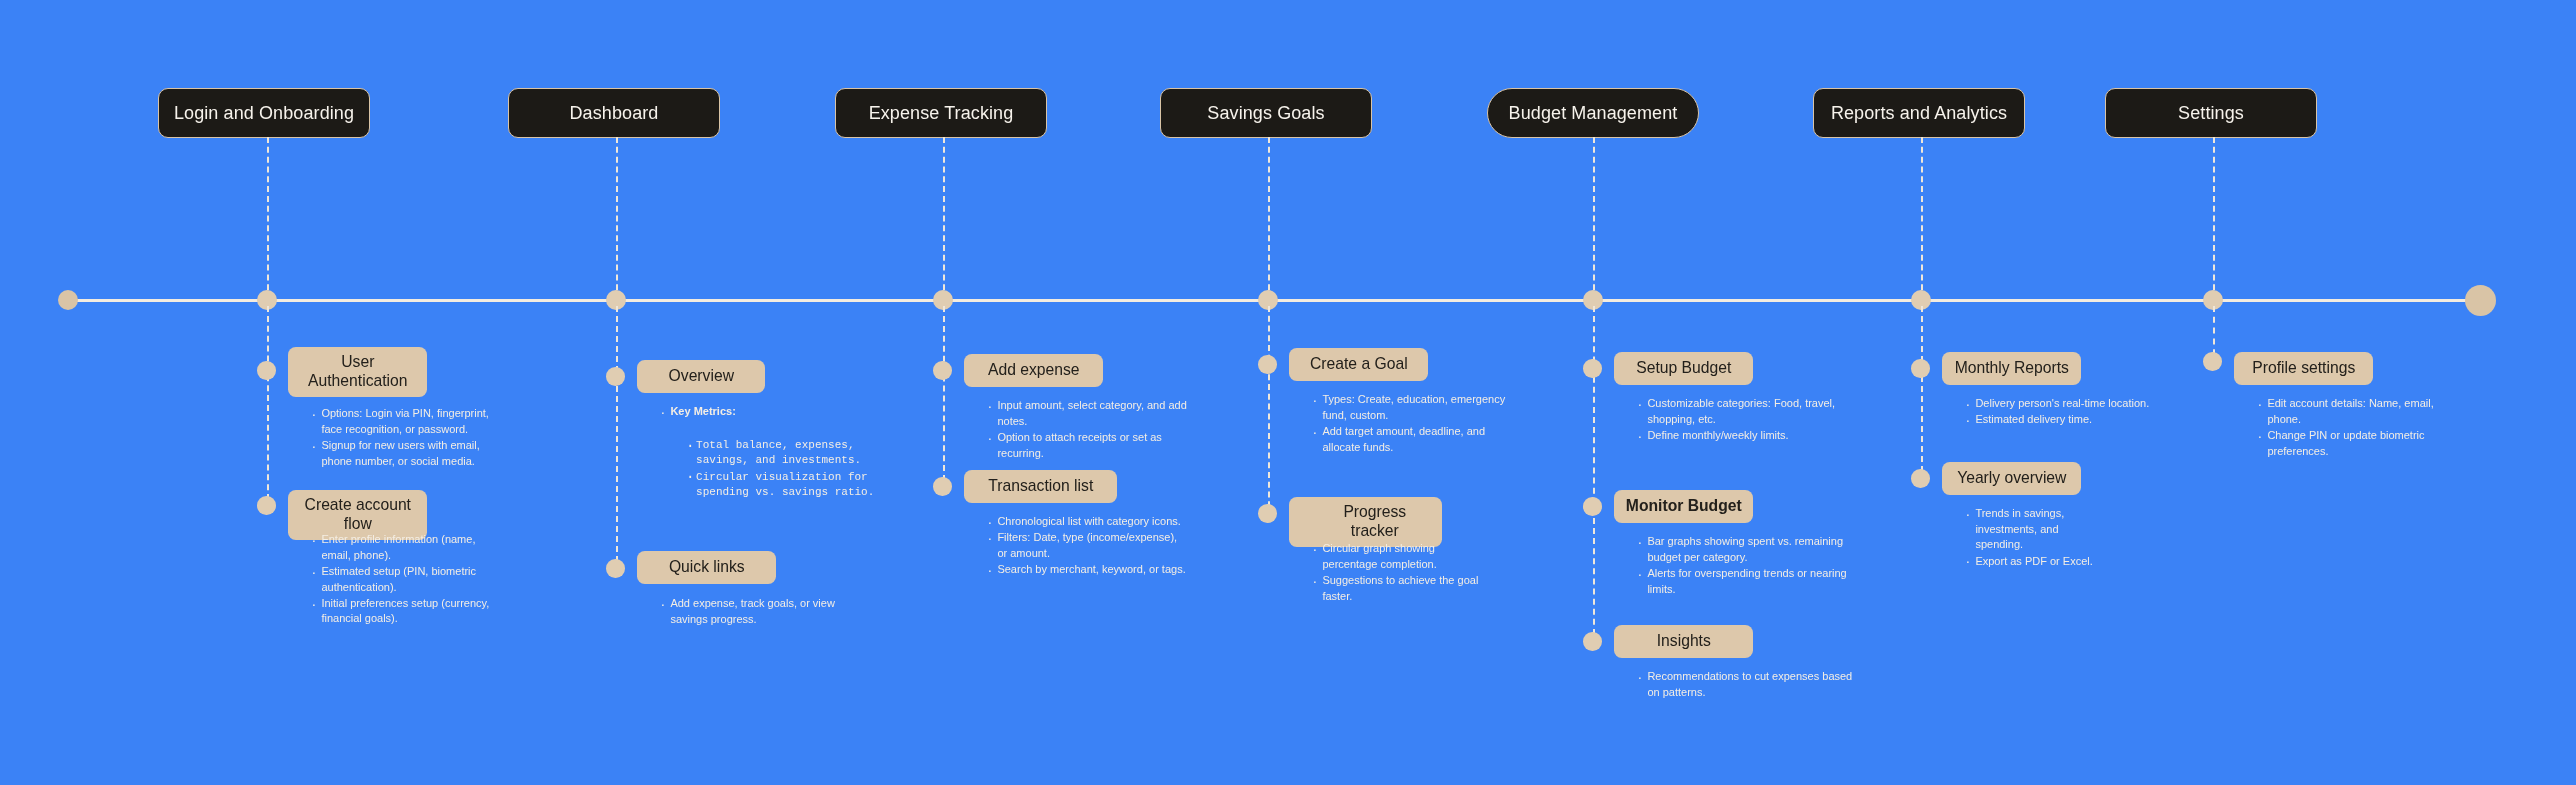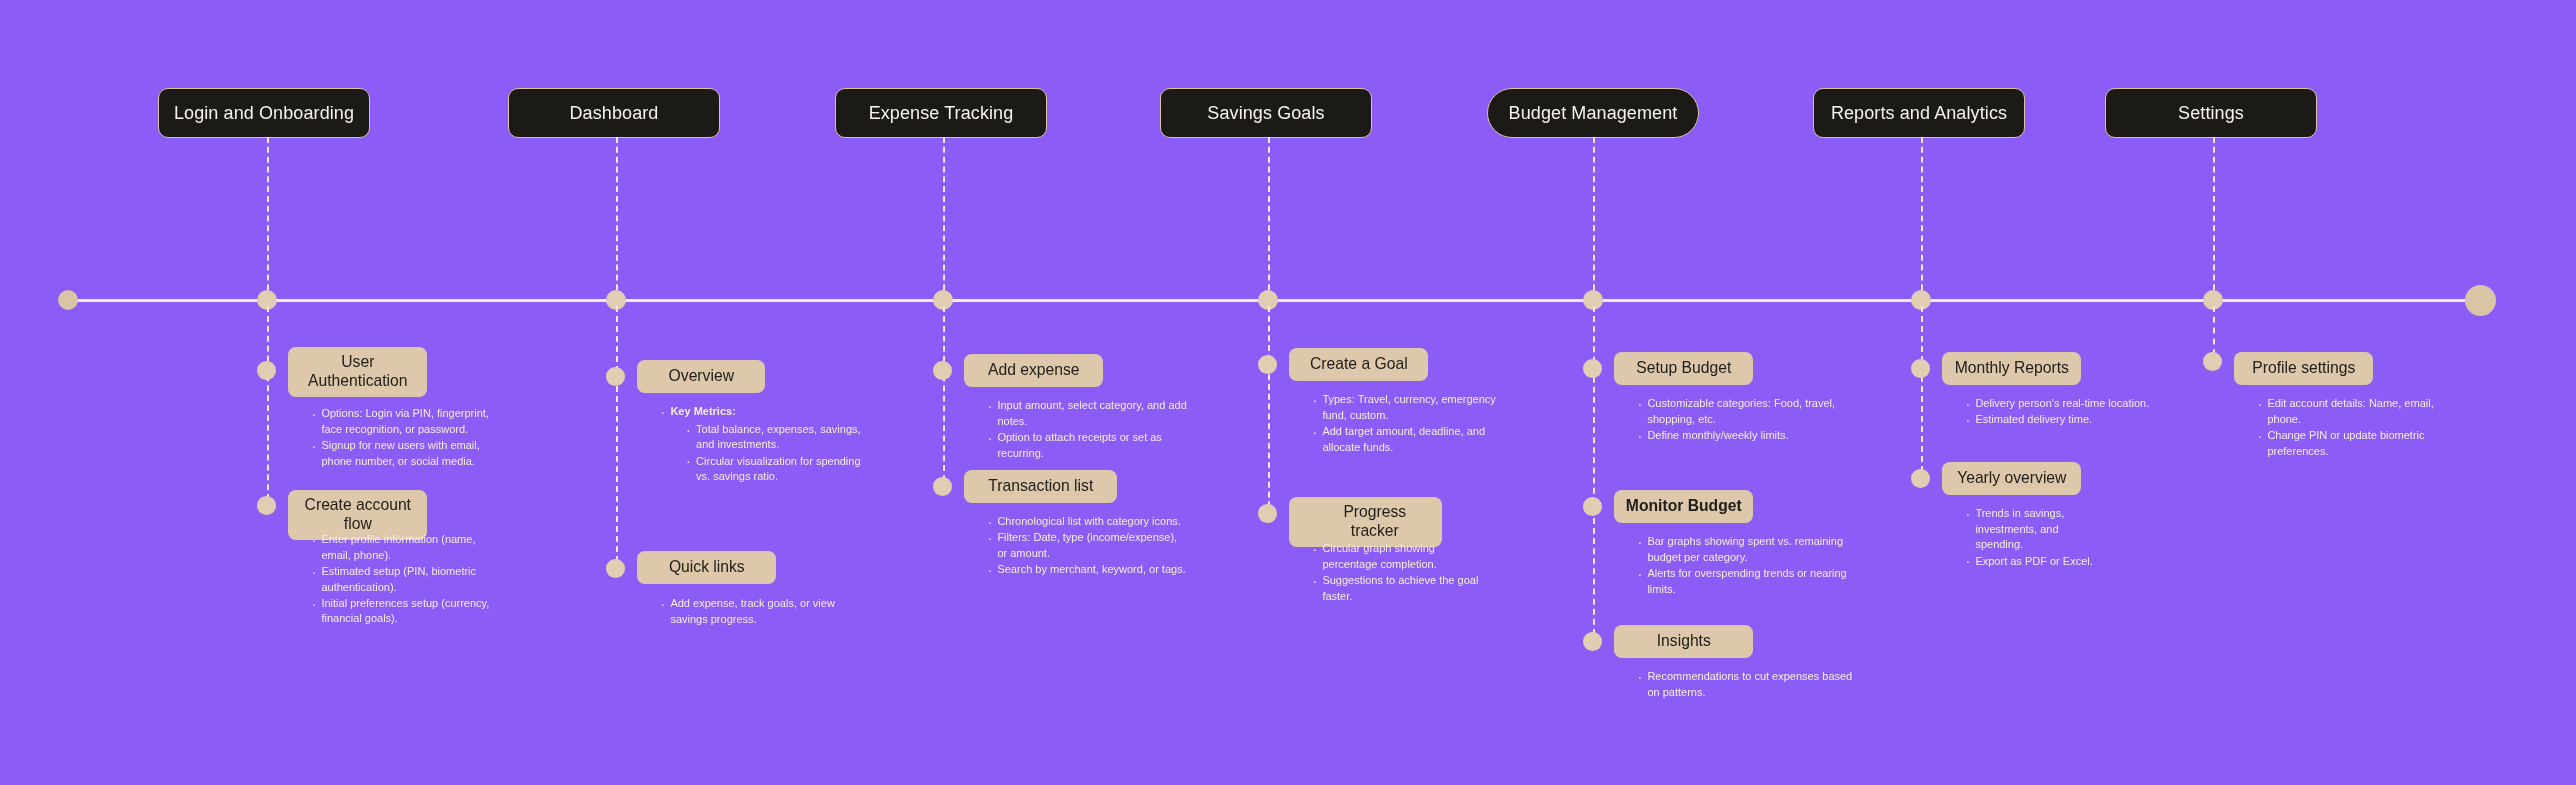--- a/index.html
+++ b/index.html
@@ -13,21 +13,21 @@
     overflow: hidden;
     font-family: "Liberation Sans", sans-serif;
     color: #f5efe6;
     position: relative;
   }
 
   
   #roadmap {
     position: absolute;
     inset: 0;
-    background: #8b5cf6;
+    background: #3b82f6;
   }
 
   
   .axis-line {
     position: absolute;
     left: 68px;
     top: 299px;
     width: 2412px;
     height: 2.8px;
     background: #f3ece0;
@@ -151,21 +151,22 @@
     left: 0;
     top: -2.1px;
     font-size: 14.2px;
     color: #f4eee4;
   }
   .node-bullets li.strong > span.txt {
     font-weight: bold;
   }
   .node-bullets ul.sub {
     padding-left: 15.7px;
-    margin-top: 2px;
+    margin-top: 18px;
+    font-family: Liberation Mono, monospace;
   }
   .node-bullets ul.sub li {
     padding-left: 10px;
   }
 </style>
 </head>
 <body>
 
 <div id="roadmap">
 
@@ -280,21 +281,21 @@
         <div class="phase-stem" style="left: 1268px; top: 137px; height: 163px;"></div>
         <div class="axis-dot" style="left: 1258px; top: 290px;"></div>
         <div class="branch-rail" style="left: 1268px; top: 306px; height: 211px;"></div>
         <div class="node" style="left: 1268px; top: 0px;">
           <div class="node-dot" style="top: 355px;"></div>
           <div class="node-chip" style="top: 348px; width: 139px; min-height: 33px;">
             <span>Create a Goal</span>
           </div>
           <div class="node-bullets" style="top: 392px; width: 213px;">
             <ul>
-              <li><span class="txt">Types: Travel, currency, emergency fund, custom.</span></li>
+              <li><span class="txt">Types: Create, education, emergency fund, custom.</span></li>
               <li><span class="txt">Add target amount, deadline, and allocate funds.</span></li>
             </ul>
           </div>
         </div>
         <div class="node" style="left: 1268px; top: 0px;">
           <div class="node-dot" style="top: 504px;"></div>
           <div class="node-chip" style="top: 497px; width: 153px; min-height: 33px; padding-left: 28px;">
             <span>Progress tracker</span>
           </div>
           <div class="node-bullets" style="top: 541px; width: 185px;">

